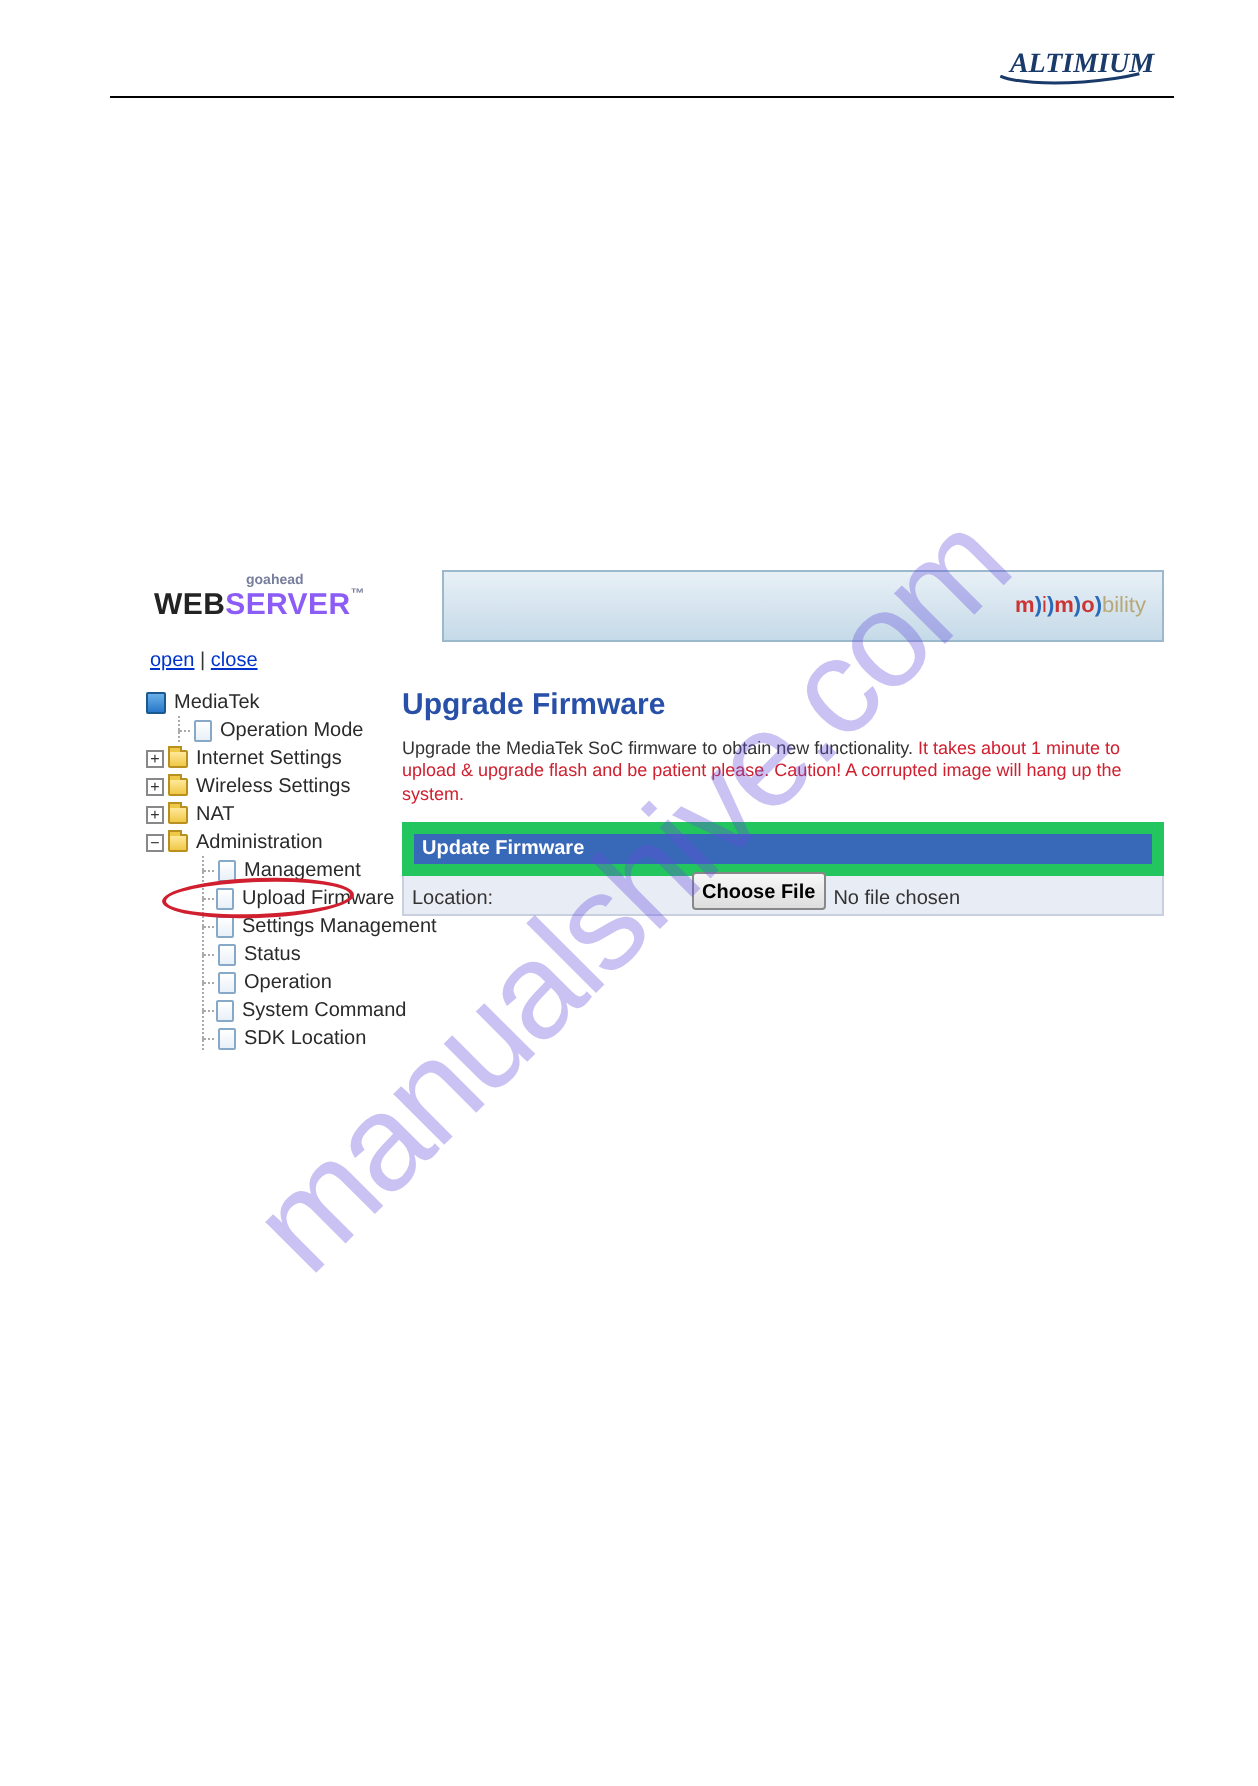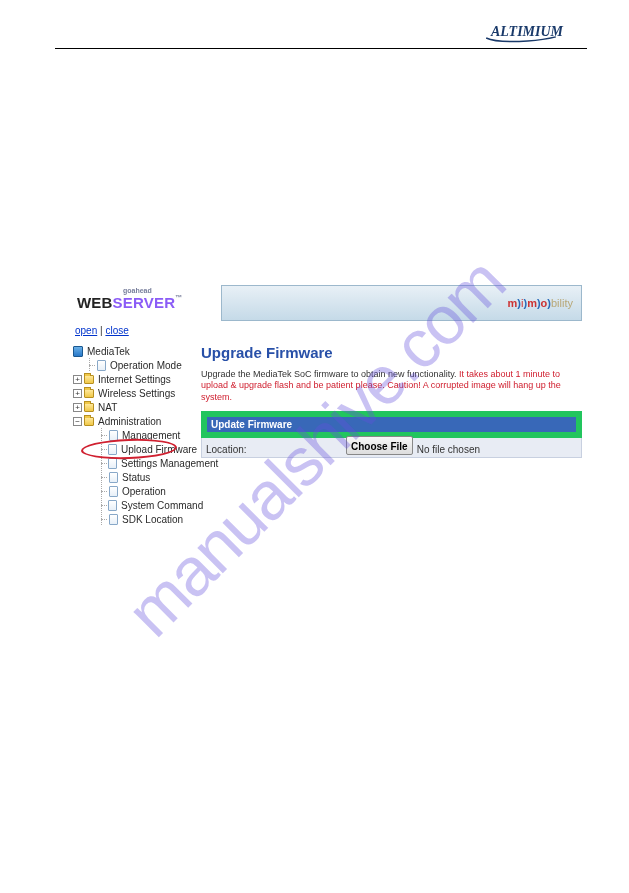--- a/index.html
+++ b/index.html
@@ -21,21 +21,21 @@
       color: rgba(100, 80, 220, 0.35);
       z-index: 10;
       white-space: nowrap;
       font-family: Arial, sans-serif;
       letter-spacing: -2px;
       pointer-events: none;
     }
     .page-header {
       position: absolute;
       top: 20px;
-      right: 56px;
+      right: 42px;
       z-index: 2;
     }
     .page-header svg { display: block; }
     .hr-line {
       position: absolute;
       top: 48px;
       left: 55px;
       right: 42px;
       border-top: 1px solid #000;
     }

